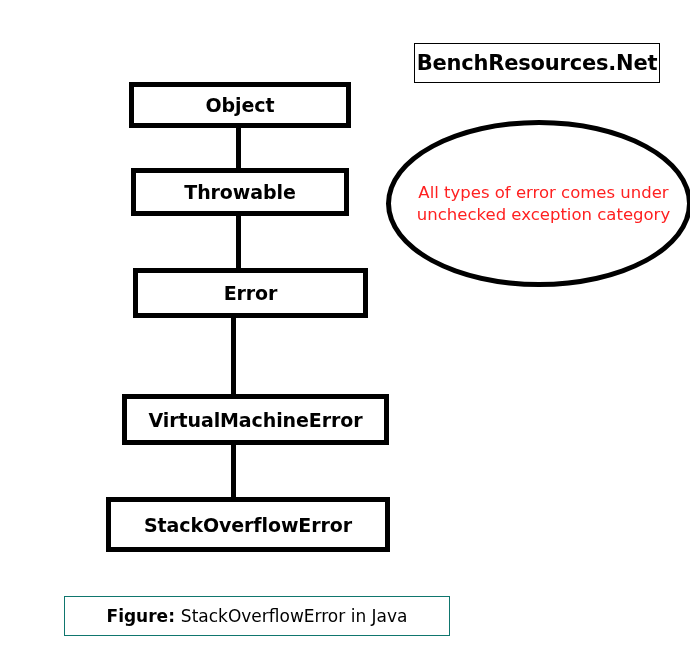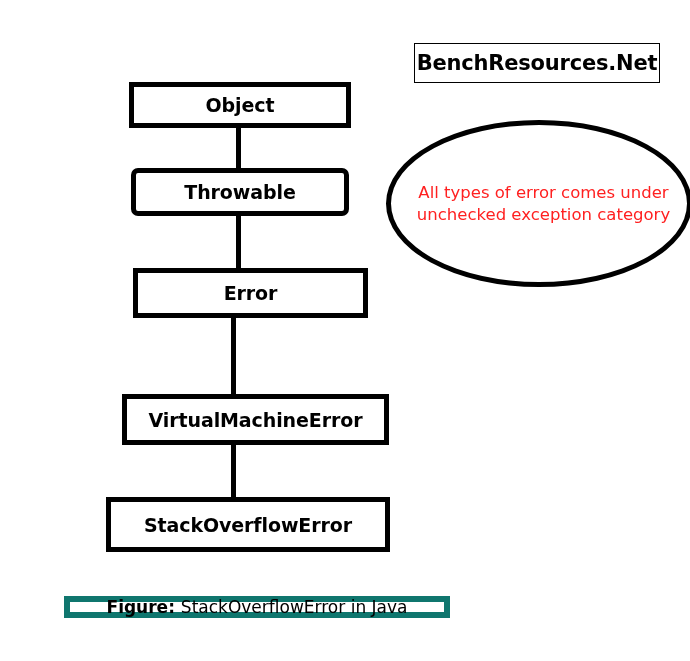--- a/index.html
+++ b/index.html
@@ -56,21 +56,21 @@
   .class-box .label {
     font-family: "DejaVu Sans", sans-serif;
     font-weight: bold;
     font-size: 19px;
     color: #000000;
     white-space: nowrap;
     letter-spacing: -0.1px;
   }
 
   .box-object       { left: 129px; top: 82px;  width: 222px; height: 46px; }
-  .box-throwable    { left: 131px; top: 168px; width: 218px; height: 48px; border-radius: 7px; }
+  .box-throwable    { left: 131px; top: 168px; width: 218px; height: 48px; }
   .box-error        { left: 133px; top: 268px; width: 235px; height: 50px; }
   .box-vmerror      { left: 122px; top: 394px; width: 267px; height: 51px; }
   .box-soferror     { left: 106px; top: 497px; width: 284px; height: 55px; }
 
   
   .connector {
     position: absolute;
     background: #000000;
     width: 5px;
     z-index: 1;
@@ -106,23 +106,23 @@
     padding-right: 14px;
     max-width: 268px;
   }
 
   
   .caption-box {
     position: absolute;
     left: 64px;
     top: 596px;
     width: 386px;
-    height: 22px;
+    height: 40px;
     box-sizing: border-box;
-    border: 6px solid #0f766e;
+    border: 1px solid #0f766e;
     background: #ffffff;
     display: flex;
     align-items: center;
     justify-content: center;
   }
   .caption-inner {
     font-family: "DejaVu Sans", sans-serif;
     font-size: 17px;
     color: #000000;
     white-space: nowrap;

